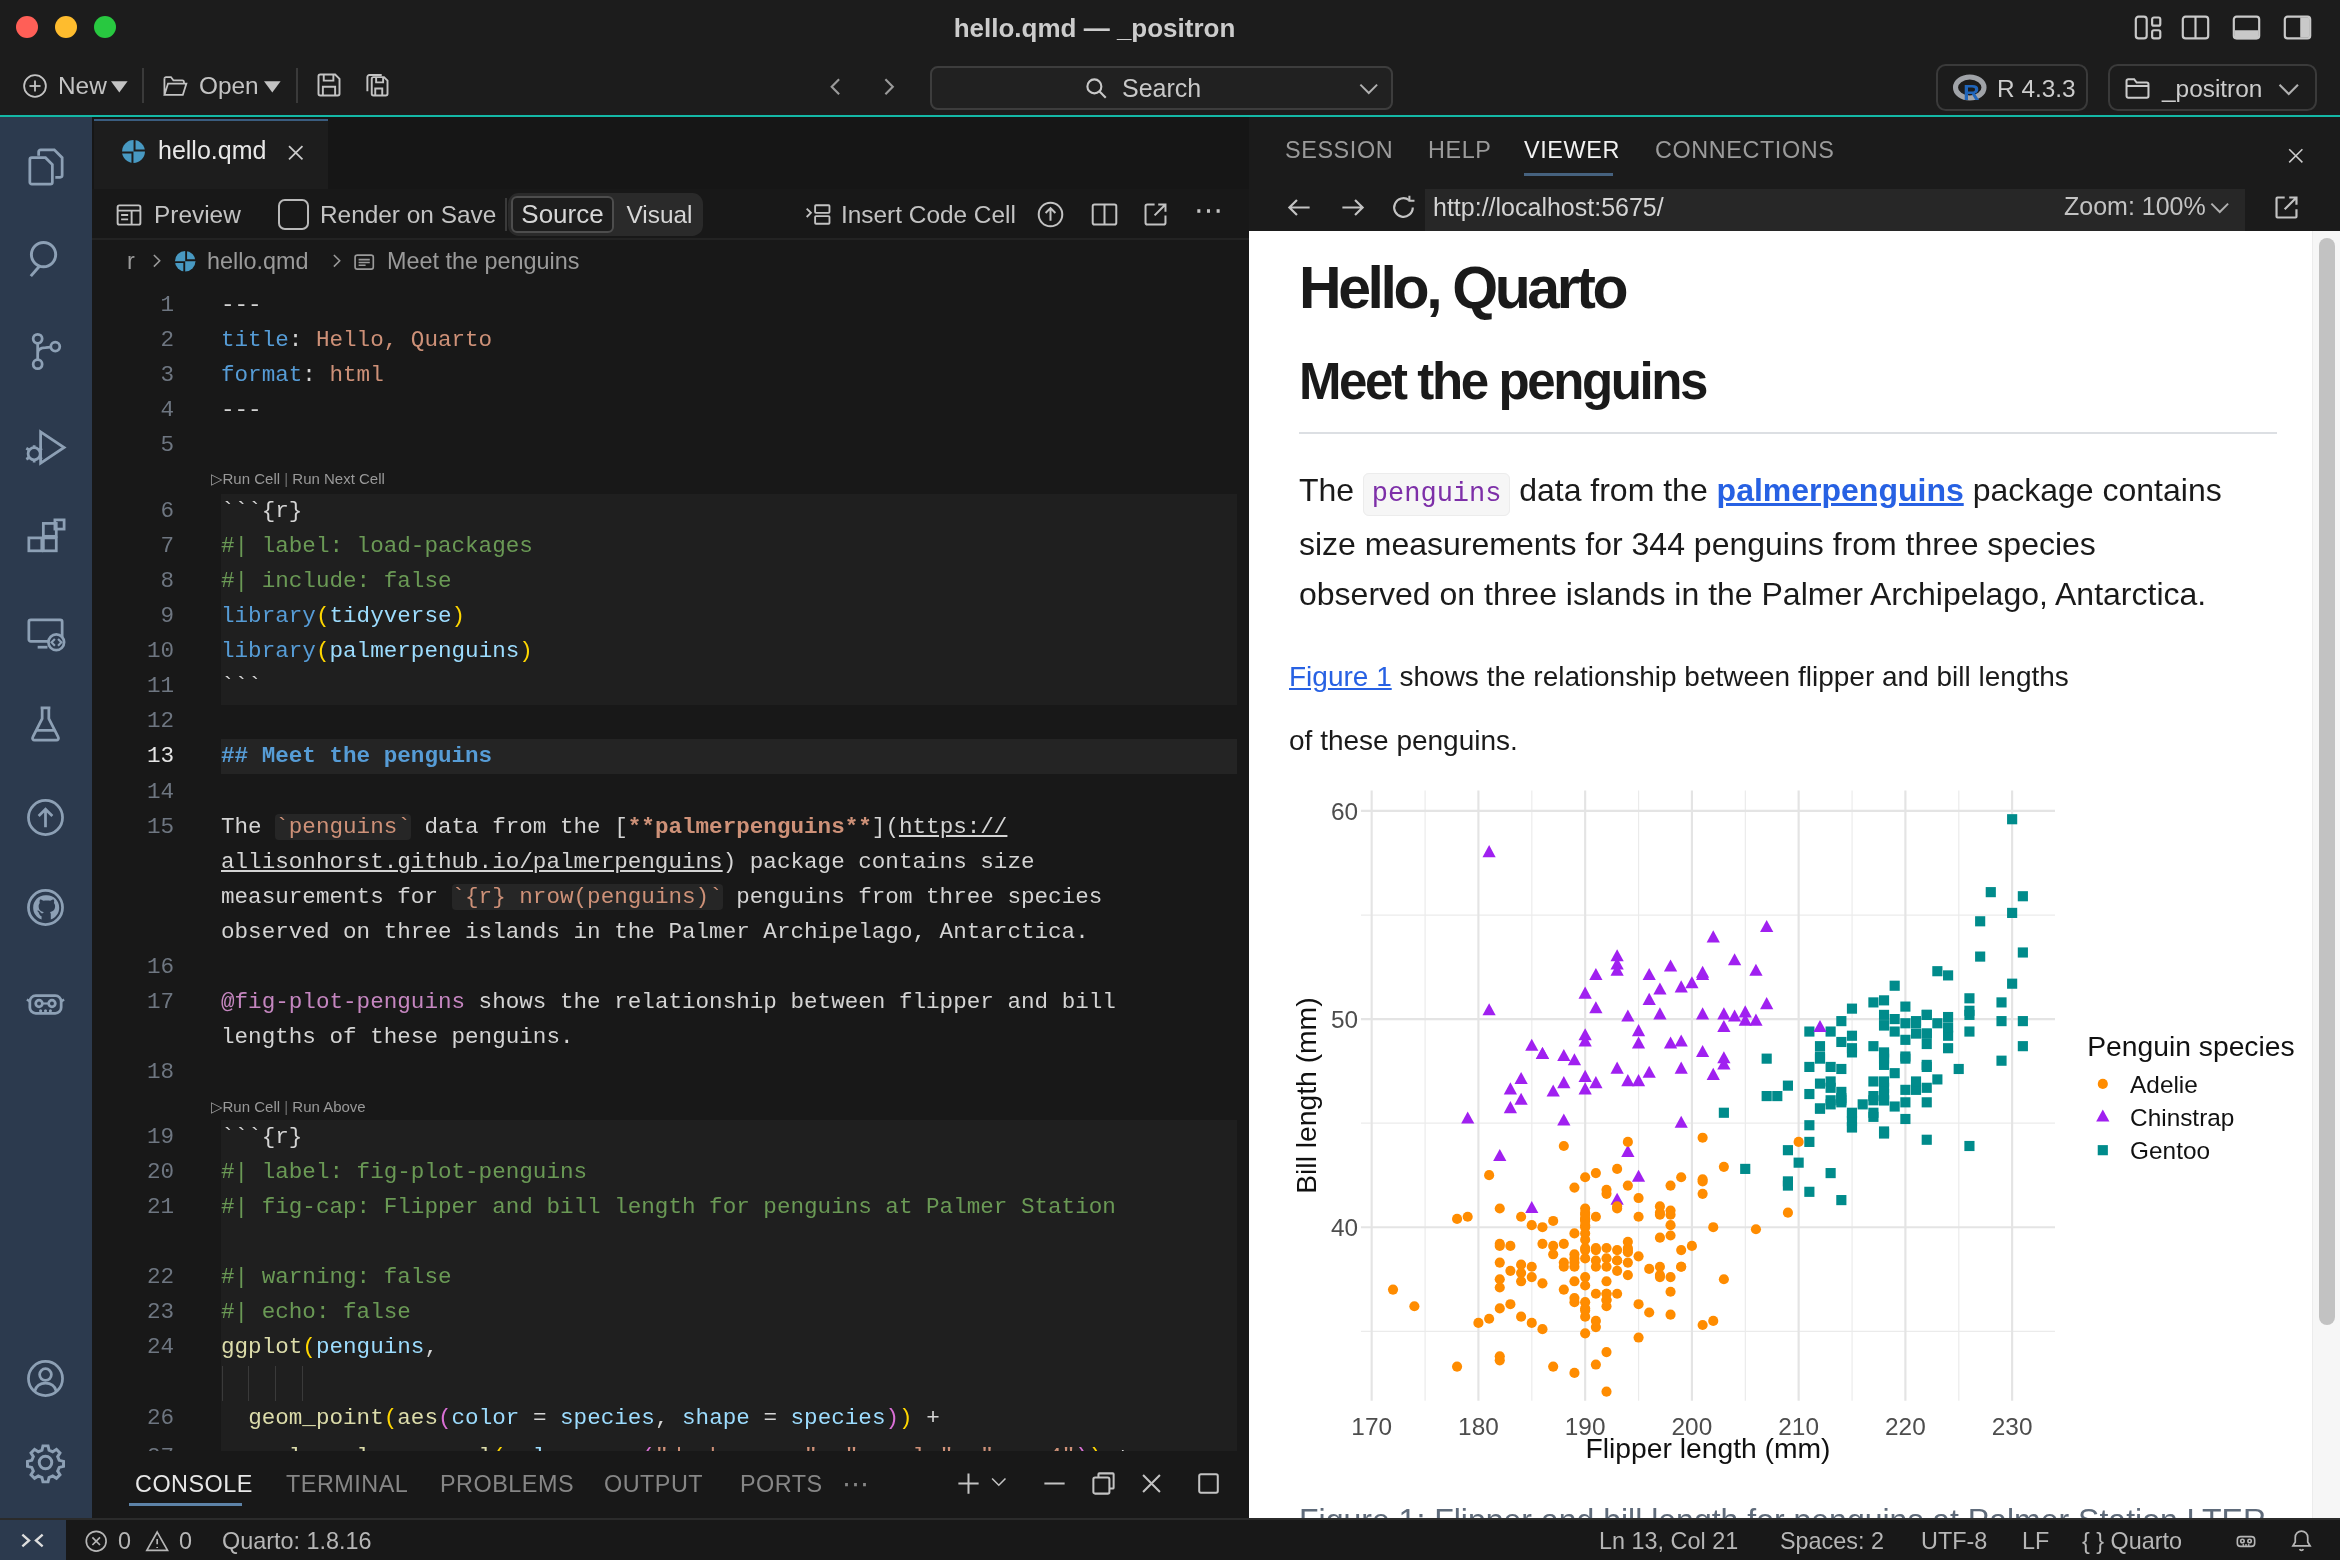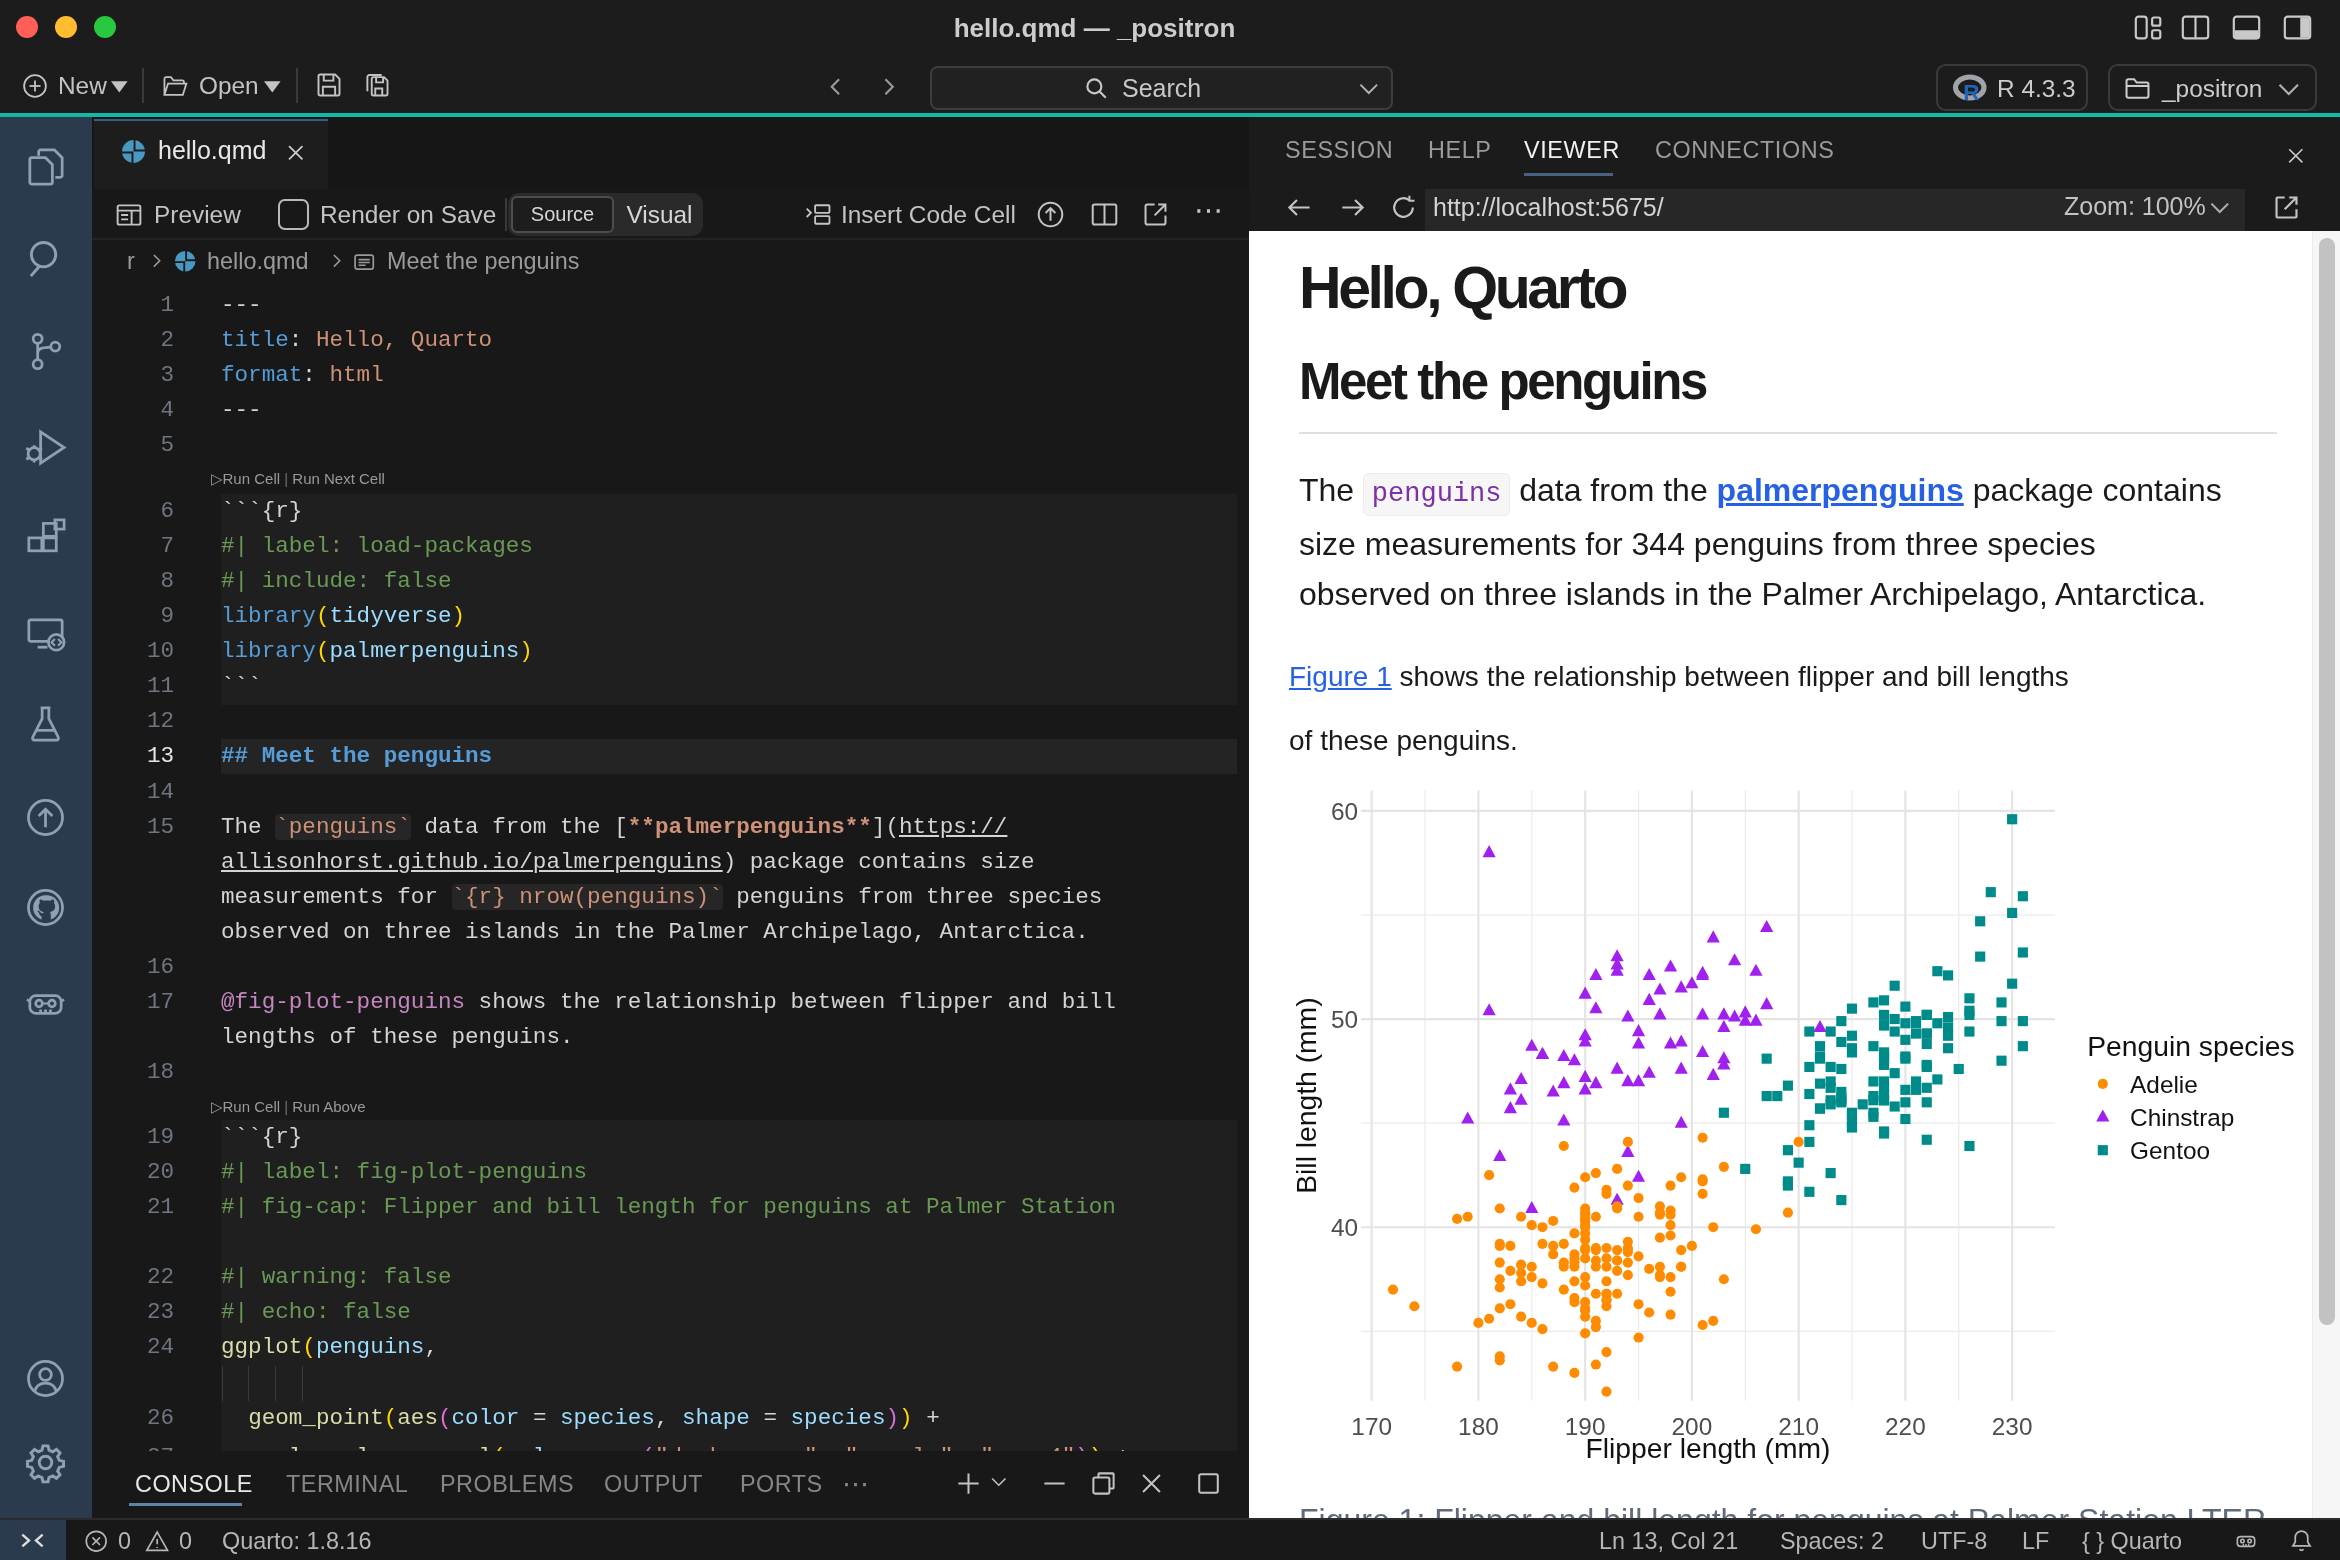--- a/index.html
+++ b/index.html
@@ -7,21 +7,21 @@
   body { font-family:"Liberation Sans", sans-serif; }
   .abs { position:absolute; }
   #stage { position:relative; width:2341px; height:1560px; background:#181818; }
 
   
   #titlebar { left:0; top:0; width:2341px; height:54px; background:#1c1c1c; }
   .tl { border-radius:50%; width:22.4px; height:22.4px; top:15.6px; }
   #title-text { width:2189px; text-align:center; top:12.7px; font-size:26px; font-weight:700; color:#cccccc; }
 
   
-  #toolbar { left:0; top:54px; width:2341px; height:63px; background:#1c1c1c; border-bottom:4px solid #14b8a6;text-align:center; }
+  #toolbar { left:0; top:54px; width:2341px; height:63px; background:#1c1c1c; border-bottom:2px solid #14b8a6;text-align:center; }
   .tbtxt { color:#c3c3c3; font-size:24.4px; top:17.6px; }
   .tsep { top:13.7px; width:2px; height:35px; background:#3a3a3a; }
   #searchbox { left:930px; top:11.7px; width:463px; height:44px; background:#212121; border:2px solid #3d3d3d; border-radius:7.8px; color:#c8c8c8; font-size:25px; }
   .rbtn { top:9.8px; height:47px; border:2px solid #3a3a3a; border-radius:9.8px; color:#cccccc; font-size:24.4px; }
 
   
   #activitybar { left:0; top:117px; width:92px; height:1401px; background:#2c3a4e; }
   #activitybar svg { position:absolute; left:22.4px; }
 
   
@@ -226,21 +226,21 @@
   <div class="abs" id="edtoolbar">
     <svg class="abs" style="left:23.4px;top:11.7px" width="28" height="28" viewBox="0 0 16 16" fill="none" stroke="#c3c3c3" stroke-width="1.1">
         <rect x="1.5" y="2.5" width="13" height="11" rx="1"></rect>
         <path d="M1.5 5.5h13M9.5 5.5v8M3.5 8h4M3.5 10.5h4"></path>
       </svg>
     <div class="abs tbtxt" style="left:62px;top:11.7px">Preview</div>
     <div class="abs" style="left:186px;top:9.8px;width:31px;height:31px;border:2px solid #b9b9b9;border-radius:6.8px"></div>
     <div class="abs tbtxt" style="left:228px;top:11.7px">Render on Save</div>
     <div class="abs tsep" style="left:413px;top:8.8px;height:33px"></div>
     <div class="abs" style="left:416px;top:3.9px;width:195px;height:43px;background:#2a2a2a;border-radius:10.7px"></div>
-    <div class="abs" style="left:419px;top:6.8px;width:103px;height:37px;background:#1d1d1d;border:2px solid #4d4d4d;border-radius:6px;color:#d6d6d6;font-size:20px;text-align:center;line-height:33px">Source</div>
+    <div class="abs" style="left:419px;top:6.8px;width:103px;height:37px;background:#1d1d1d;border:2px solid #4d4d4d;border-radius:6px;color:#d6d6d6;font-size:26px;text-align:center;line-height:33px">Source</div>
     <div class="abs" style="left:526px;top:6.8px;width:83px;height:37px;color:#d6d6d6;font-size:24.4px;text-align:center;line-height:37px">Visual</div>
     <svg class="abs" style="left:713px;top:11.7px" width="27" height="27" viewBox="0 0 16 16" fill="none" stroke="#c3c3c3" stroke-width="1.1">
         <path d="M1 4.5l2.5 2.5L1 9.5"></path>
         <rect x="6" y="2.5" width="8.5" height="4.5" rx="0.5"></rect>
         <rect x="6" y="9" width="8.5" height="4.5" rx="0.5"></rect>
       </svg>
     <div class="abs tbtxt" style="left:749px;top:11.7px">Insert Code Cell</div>
     <svg class="abs" style="left:944px;top:10.7px" width="29" height="29" viewBox="0 0 16 16" fill="none" stroke="#c3c3c3" stroke-width="1.1">
         <circle cx="8" cy="8" r="6.5"></circle>
         <path d="M8 11.5v-7M5.3 7.2L8 4.5l2.7 2.7"></path>

